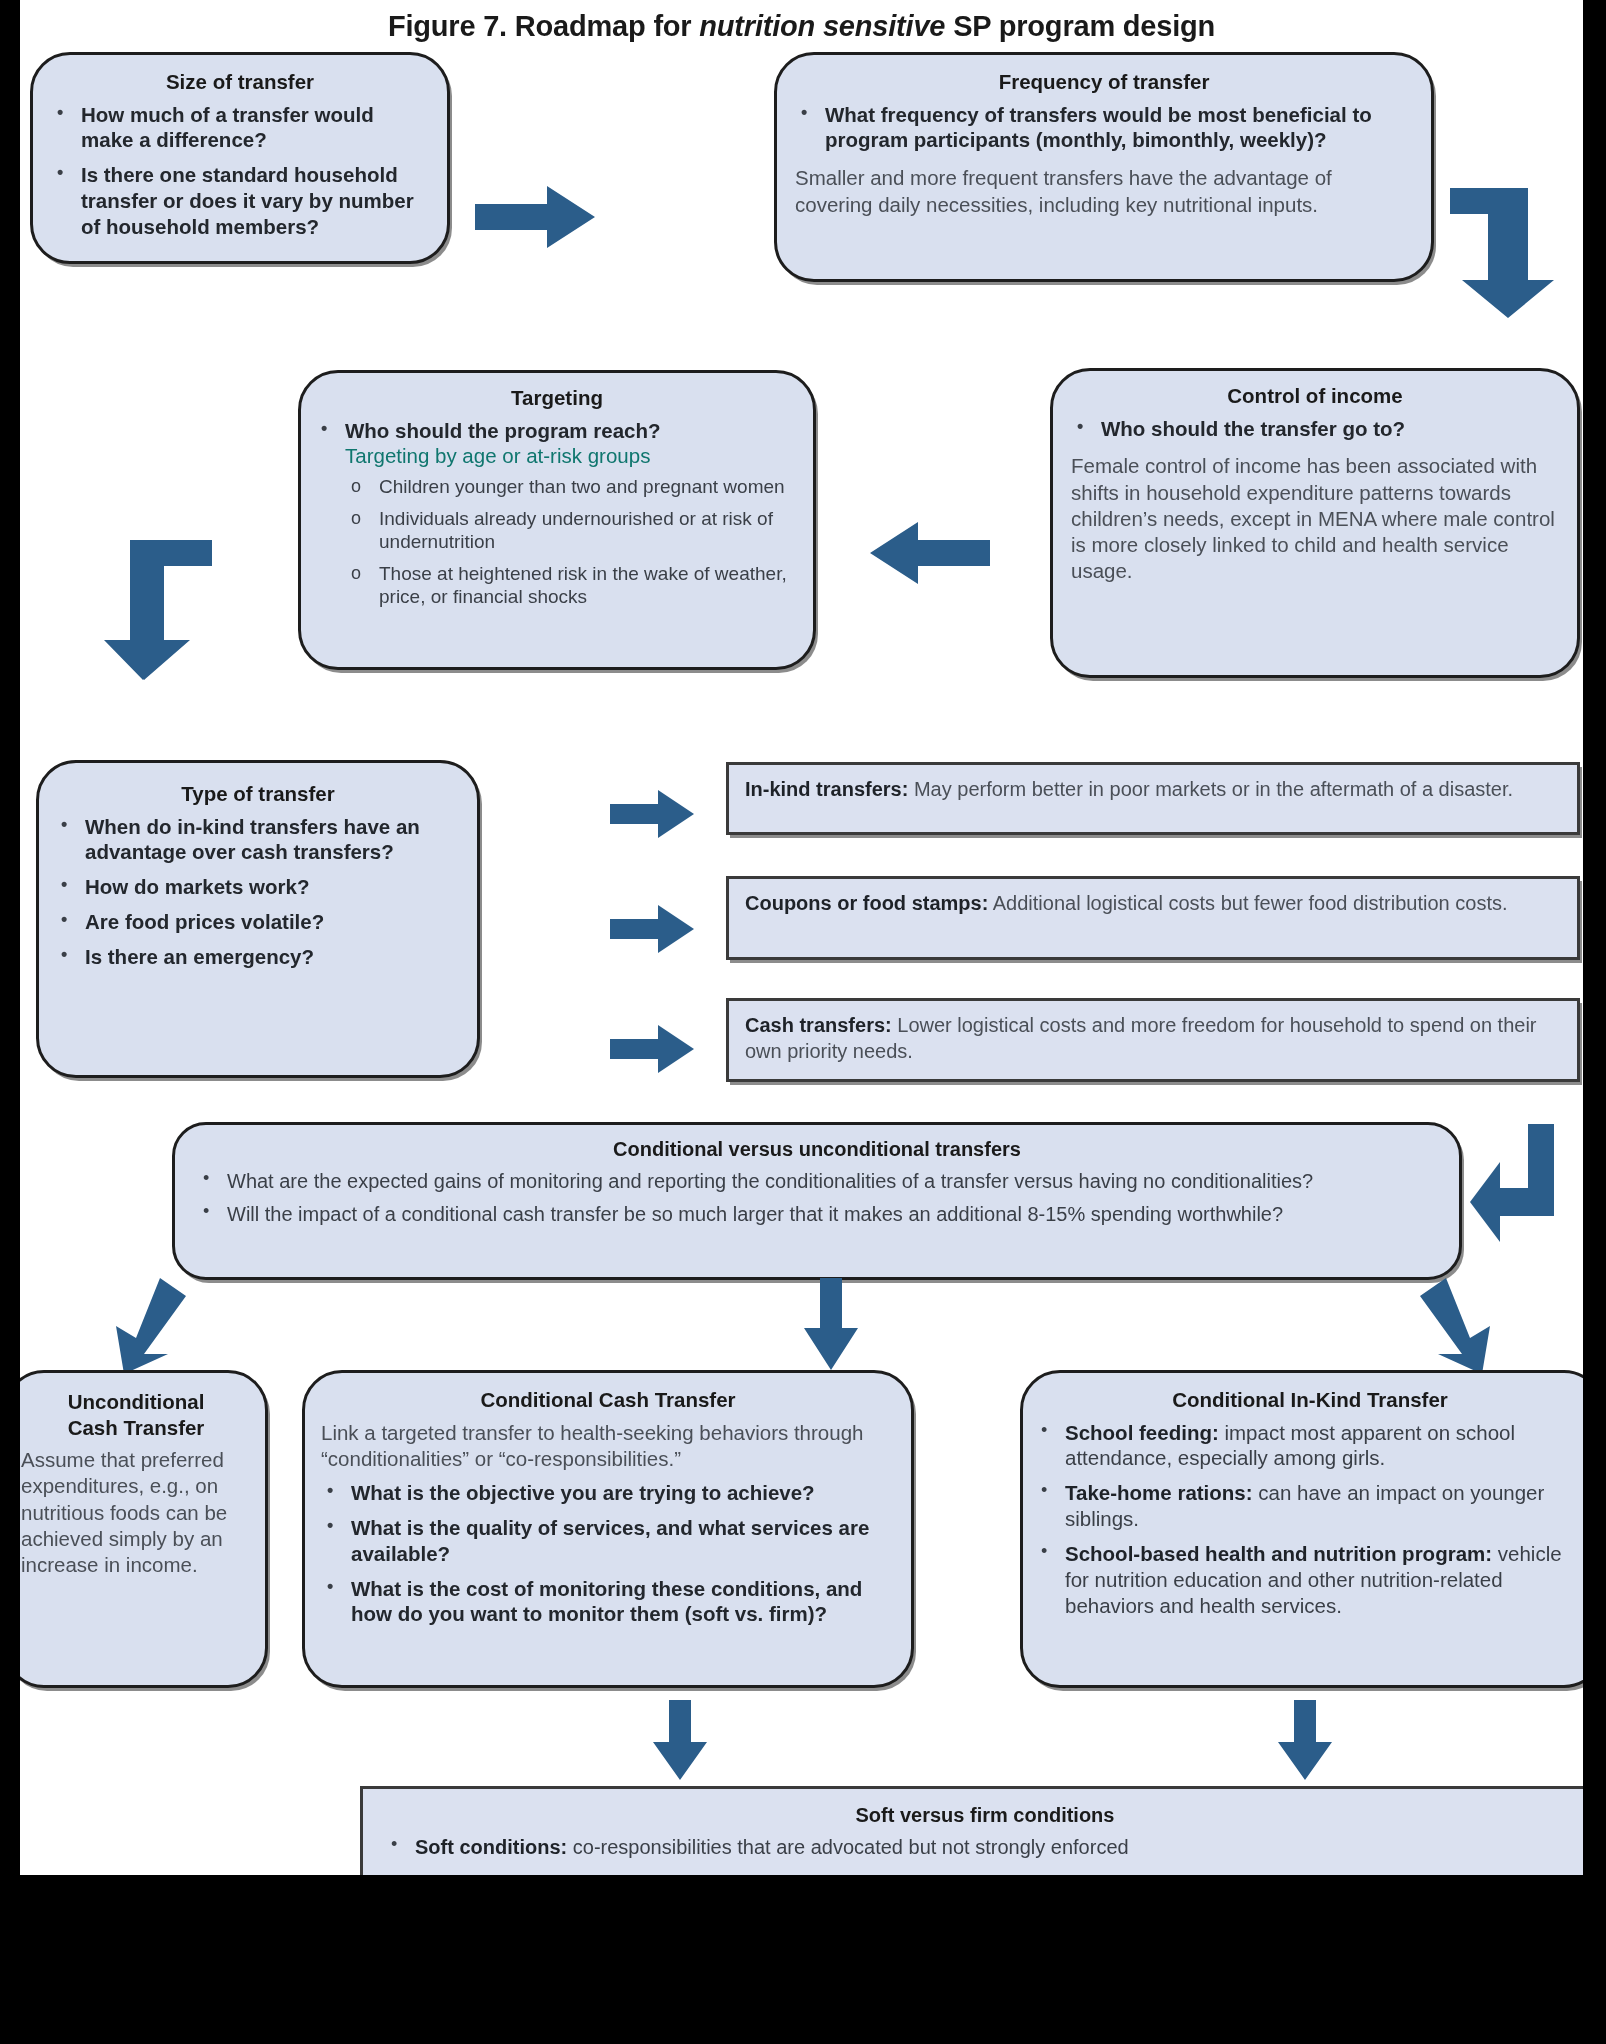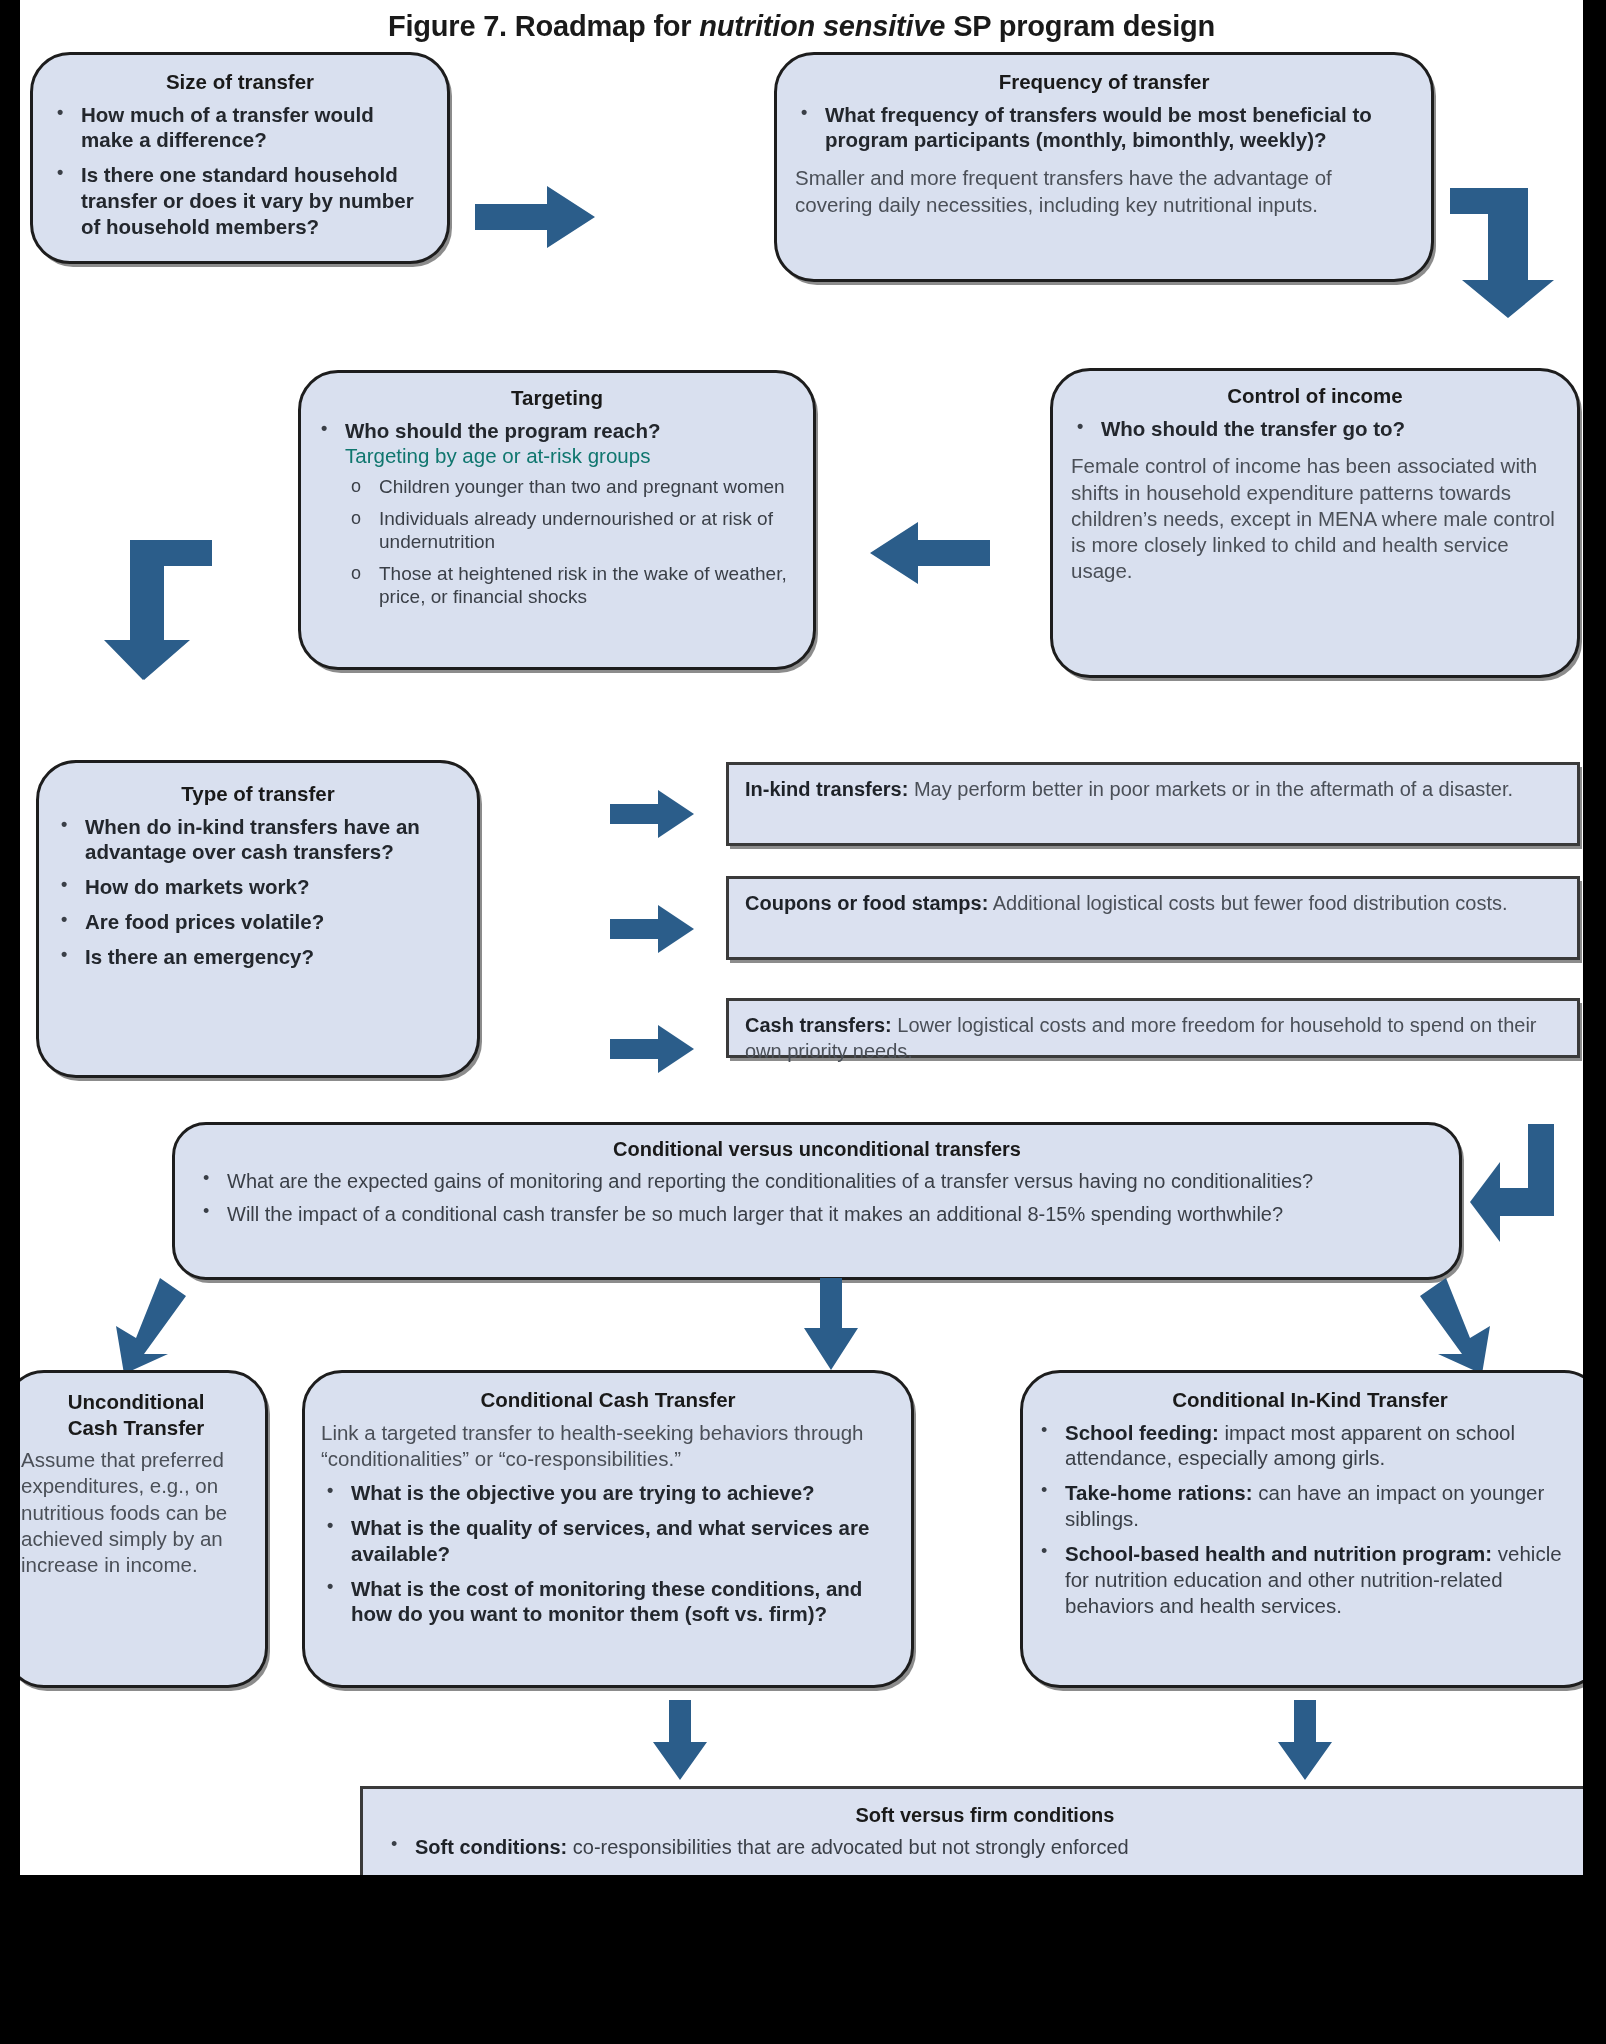--- a/index.html
+++ b/index.html
@@ -215,37 +215,37 @@
       <svg width="84" height="48" viewBox="0 0 84 48">
         <polygon points="0,14 48,14 48,0 84,24 48,48 48,34 0,34" fill="#2b5d8a"></polygon>
       </svg>
     </div>
     <div class="arrow" style="left:590px; top:1025px;">
       <svg width="84" height="48" viewBox="0 0 84 48">
         <polygon points="0,14 48,14 48,0 84,24 48,48 48,34 0,34" fill="#2b5d8a"></polygon>
       </svg>
     </div>
 
-    <div class="sqbox" style="left:706px; top:762px; width:854px; height:84px;">
+    <div class="sqbox" style="left:706px; top:762px; width:854px; height:73px;">
       <div class="inner" style="padding:12px 16px;">
         <p class="para small">
           <span class="lead">In-kind transfers:</span><span> May perform better in poor markets or in the aftermath of a disaster.</span>
         </p>
       </div>
     </div>
 
     <div class="sqbox" style="left:706px; top:876px; width:854px; height:84px;">
       <div class="inner" style="padding:12px 16px;">
         <p class="para small">
           <span class="lead">Coupons or food stamps:</span><span> Additional logistical costs but fewer food distribution costs.</span>
         </p>
       </div>
     </div>
 
-    <div class="sqbox" style="left:706px; top:998px; width:854px; height:60px;">
+    <div class="sqbox" style="left:706px; top:998px; width:854px; height:84px;">
       <div class="inner" style="padding:12px 16px;">
         <p class="para small">
           <span class="lead">Cash transfers:</span><span> Lower logistical costs and more freedom for household to spend on their own priority needs.</span>
         </p>
       </div>
     </div>
 
     <div class="arrow" style="left:1450px; top:1124px;">
       <svg width="112" height="118" viewBox="0 0 112 118">
         <polygon points="84,0 84,92 30,92 30,118 0,78 30,38 30,64 58,64 58,0" fill="#2b5d8a"></polygon>

